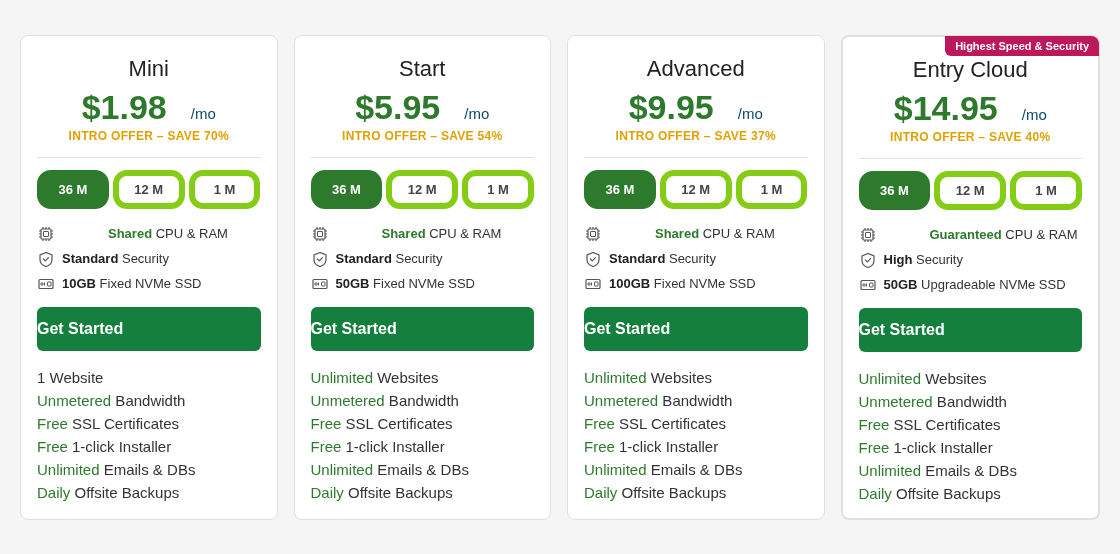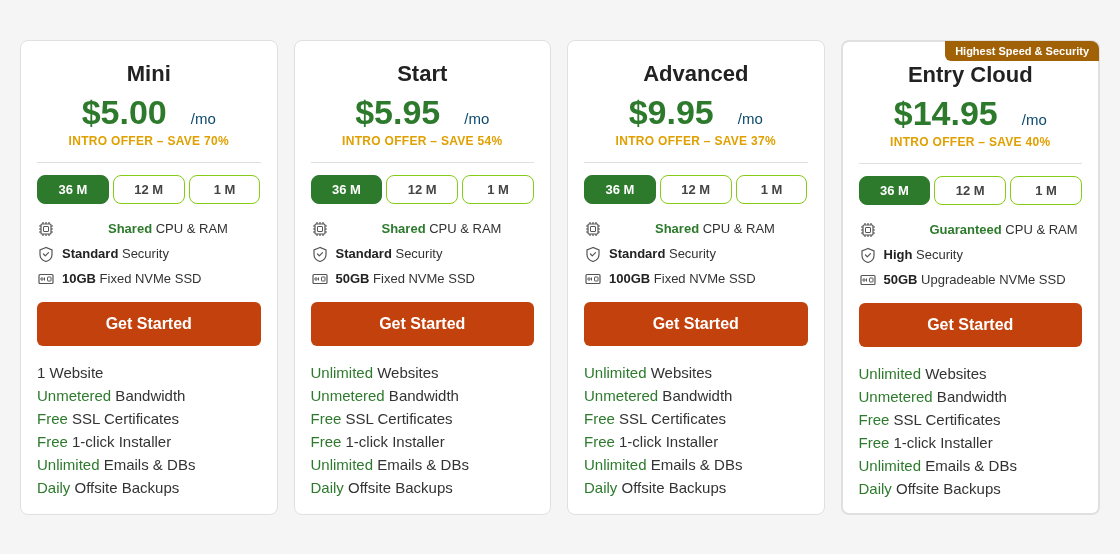--- a/index.html
+++ b/index.html
@@ -28,31 +28,31 @@
       display: flex;
       flex-direction: column;
     }
     .plan-card.highlighted {
       border: 2px solid #e0e0e0;
     }
     .badge {
       position: absolute;
       top: -1px;
       right: -1px;
-      background: #a16207;
+      background: #be185d;
       color: #fff;
       font-size: 11px;
       font-weight: bold;
       padding: 4px 10px;
       border-radius: 0 8px 0 6px;
     }
     .plan-name {
       text-align: center;
       font-size: 22px;
-      font-weight: bold;
+      font-weight: normal;
       color: #222;
       margin-bottom: 6px;
     }
     .plan-price {
       text-align: center;
       margin-bottom: 2px;
     }
     .price-amount {
       font-size: 34px;
       font-weight: bold;
@@ -77,22 +77,22 @@
       margin-bottom: 12px;
     }
     .period-selector {
       display: flex;
       gap: 4px;
       margin-bottom: 16px;
     }
     .period-btn {
       flex: 1;
       padding: 6px 13px;
-      border: 1px solid #84cc16;
-      border-radius: 8px;
+      border: 6px solid #84cc16;
+      border-radius: 14px;
       background: #fff;
       font-size: 13px;
       font-weight: bold;
       color: #444;
       cursor: pointer;
       text-align: center;
     }
     .period-btn.active {
       background: #2d7a2d;
       color: #fff;
@@ -125,30 +125,30 @@
       font-weight: bold;
       color: #222;
     }
     .feature-green {
       color: #2d7a2d;
       margin-left: 46px;
     }
     .get-started-btn {
       display: block;
       width: 100%;
-      background: #c2410c;
+      background: #15803d;
       color: #fff;
       border: none;
       border-radius: 6px;
       padding: 13px 0;
       font-size: 16px;
       font-weight: bold;
       cursor: pointer;
       margin-bottom: 18px;
-      text-align: center;
+      text-align: left;
     }
     .features-list {
       display: flex;
       flex-direction: column;
       gap: 6px;
     }
     .list-item {
       font-size: 15px;
       color: #333;
     }
@@ -160,21 +160,21 @@
       color: #2d7a2d;
     }
   </style>
 </head>
 <body>
 
 <div class="pricing-container">
 <div class="plan-card">
       <div class="plan-name">Mini</div>
       <div class="plan-price">
-      <span class="price-amount">$5.00</span><span class="price-period">/mo</span>
+      <span class="price-amount">$1.98</span><span class="price-period">/mo</span>
     </div>
       <div class="intro-offer">INTRO OFFER – SAVE 70%</div>
       <hr class="divider">
       <div class="period-selector">
         <button class="period-btn active">36 M</button>
         <button class="period-btn ">12 M</button>
         <button class="period-btn ">1 M</button>
       </div>
       <div class="features-top">
         <div class="feature-item">

